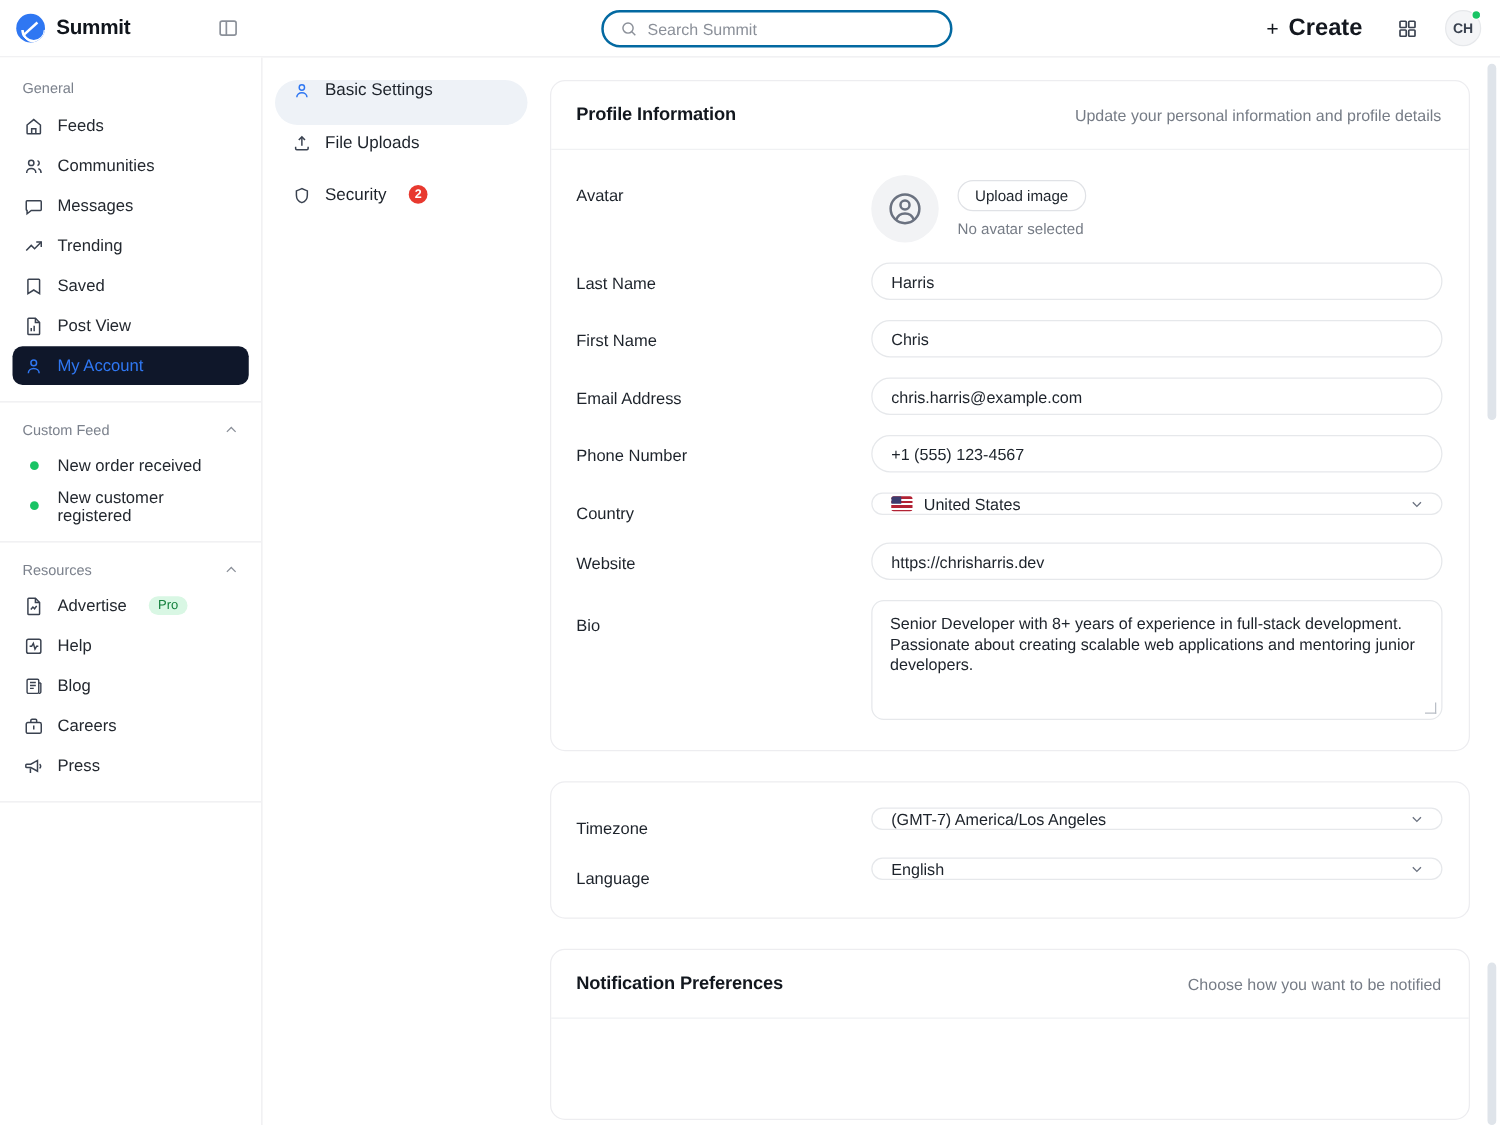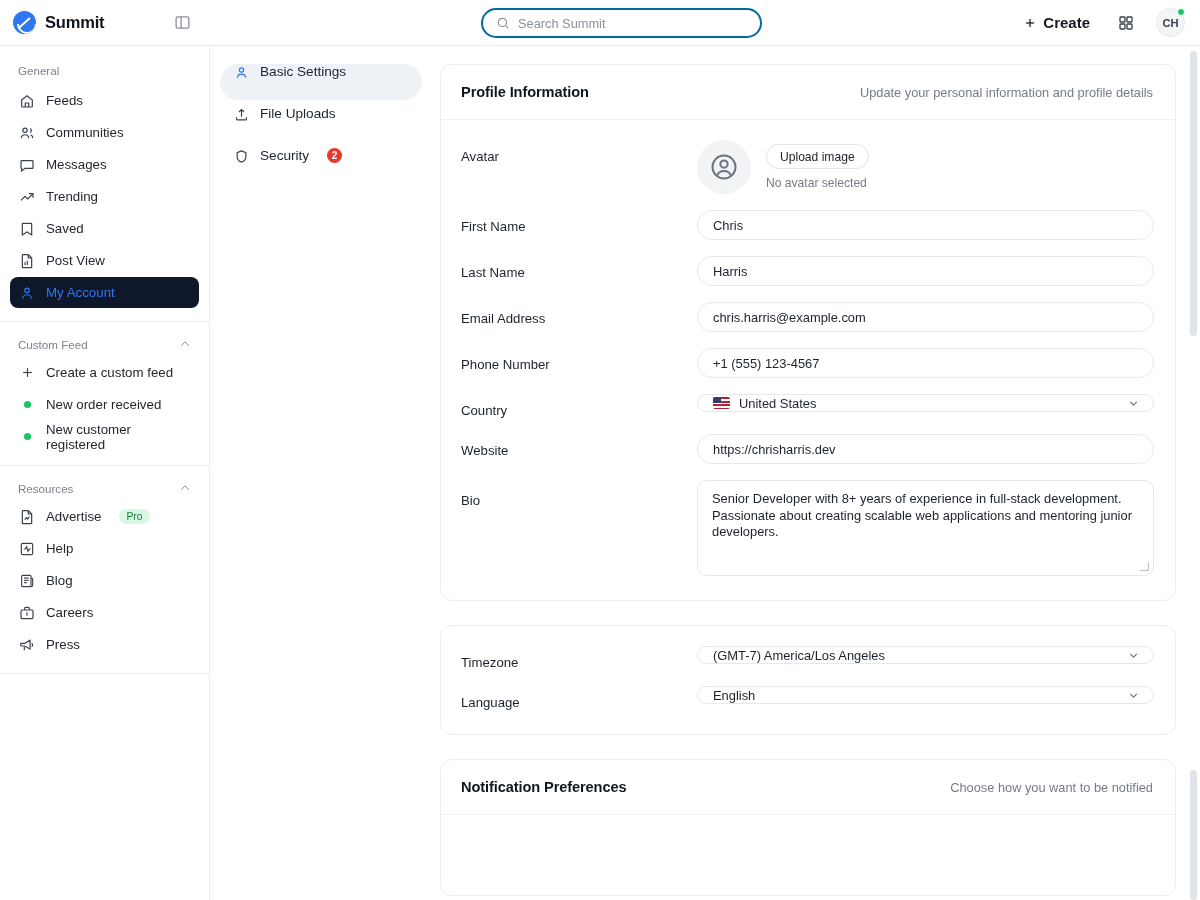--- a/index.html
+++ b/index.html
@@ -60,21 +60,21 @@
     cursor: text;
   }
   .search-box .ph { font-size: 12.8px; color: #8b9099; }
 
   .topright {
     margin-left: auto; display: flex; align-items: center;
     gap: 17px; padding-right: 15px;
   }
   .create-btn {
     display: flex; align-items: center; gap: 6px;
-    font-size: 15px; font-weight: 600; color: #14181f;
+    font-size: 19px; font-weight: 600; color: #14181f;
     cursor: pointer; padding: 5px 6px; border-radius: 6px;
     background: none; border: none; font-family: inherit;
   }
   .grid-btn { width: 26px; height: 26px; display: flex; align-items: center; justify-content: center; cursor: pointer; border-radius: 6px; }
   .avatar-chip {
     position: relative; width: 29px; height: 29px; border-radius: 50%;
     background: #f4f5f7; border: 1px solid #e6e8eb;
     display: flex; align-items: center; justify-content: center;
     font-size: 11.2px; font-weight: 600; color: #3a4250; cursor: pointer;
   }
@@ -367,29 +367,20 @@
       <div class="sb-sep"></div>
 
       <div class="sb-section">
         <div class="sb-head">
           <span>Custom Feed</span>
           <svg width="12" height="12" viewBox="0 0 24 24" fill="none" stroke="#8b9099" stroke-width="2">
               <polyline points="5,15 12,8 19,15"></polyline>
             </svg>
         </div>
 
-        <div class="sb-item">
-          <span class="ico">
-            <svg width="15" height="15" viewBox="0 0 24 24" fill="none" stroke="#3a4250" stroke-width="1.9">
-              <line x1="12" y1="5" x2="12" y2="19"></line>
-                <line x1="5" y1="12" x2="19" y2="12"></line>
-            </svg>
-          </span>
-          <span>Create a custom feed</span>
-        </div>
 
         <div class="sb-item">
           <span class="ico">
               <span class="bullet"></span>
             </span>
           <span>New order received</span>
         </div>
 
         <div class="sb-item">
           <span class="ico">
@@ -526,30 +517,30 @@
                 </div>
                 <div>
                   <button class="upload-btn">Upload image</button>
                   <div class="no-avatar">No avatar selected</div>
                 </div>
               </div>
             </div>
           </div>
 
           <div class="row">
+            <div class="row-label">Last Name</div>
+            <div class="row-ctl">
+              <div class="input">Harris</div>
+            </div>
+          </div>
+
+          <div class="row">
             <div class="row-label">First Name</div>
             <div class="row-ctl">
               <div class="input">Chris</div>
-            </div>
-          </div>
-
-          <div class="row">
-            <div class="row-label">Last Name</div>
-            <div class="row-ctl">
-              <div class="input">Harris</div>
             </div>
           </div>
 
           <div class="row">
             <div class="row-label">Email Address</div>
             <div class="row-ctl">
               <div class="input">chris.harris@example.com</div>
             </div>
           </div>
 

